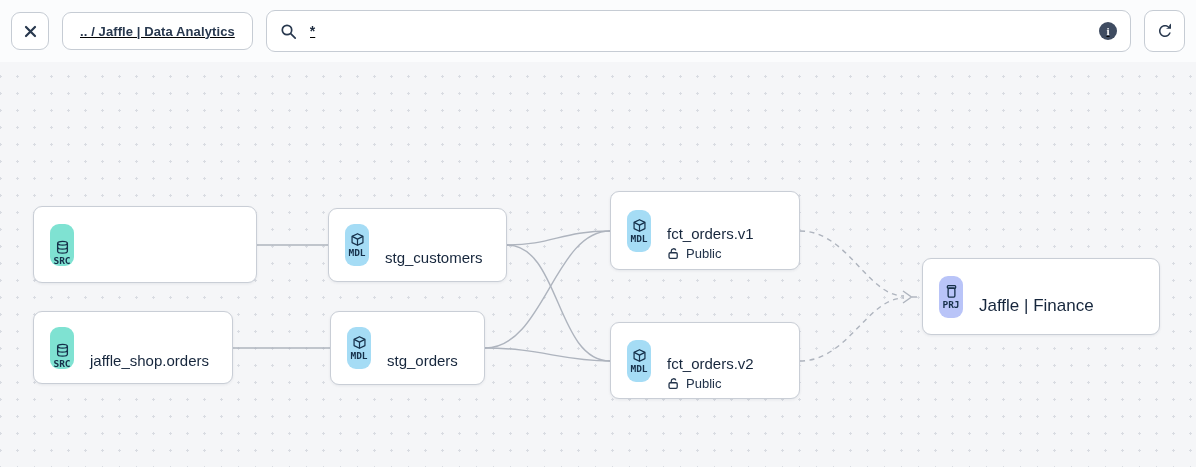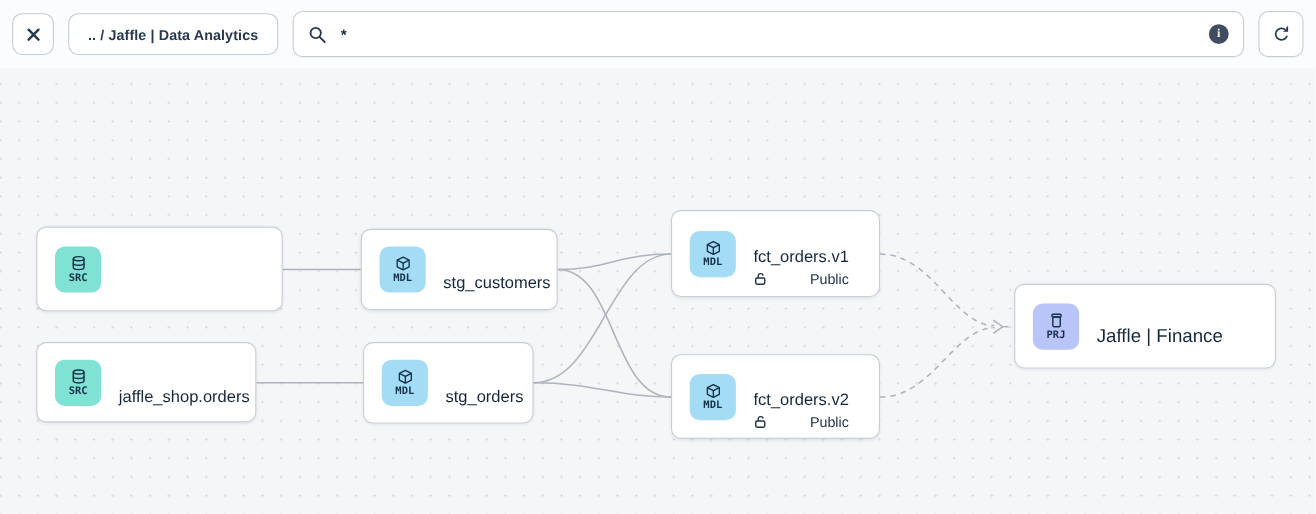--- a/index.html
+++ b/index.html
@@ -5,21 +5,21 @@
   html,body{margin:0;padding:0;}
   body{
     width:1196px;height:467px;overflow:hidden;position:relative;
     font-family:"Liberation Sans",sans-serif;background:#fbfcfd;
     --source-badge:#7fe2d2;--model-badge:#a5dcf5;--project-badge:#b9c4f8;
     --edge:#aeb4be;--text:#16263c;--node-border:#c9ced6;--canvas-bg:#f5f6f8;
   }
   
   .topbar{
     position:absolute;top:0;left:0;right:0;height:62px;
-    display:flex;align-items:center;gap:13px;padding:0 11px;box-sizing:border-box;
+    display:flex;align-items:center;gap:13px;padding:0 11px;box-sizing:border-box;text-decoration:underline;
   }
   .btn{
     display:flex;align-items:center;justify-content:center;
     height:38px;background:#fff;border:1px solid #c6ccd4;border-radius:9px;
     color:#28384e;cursor:pointer;box-sizing:border-box;flex:none;
   }
   .btn.square{width:38px;padding:0;}
   .btn.crumb{padding:0 17px;font-size:13px;font-weight:600;letter-spacing:.1px;}
   .btn.refresh{width:41px;height:42px;}
   .search{
@@ -45,30 +45,30 @@
   .edges{position:absolute;top:0;left:0;}
   .edge{fill:none;stroke:var(--edge);stroke-width:1.4;}
   .edge.dashed{stroke-dasharray:5 4.5;}
   
   .node{
     position:absolute;background:#fff;border:1px solid var(--node-border);border-radius:9px;
     display:flex;align-items:center;gap:16px;padding:0 16px;box-sizing:border-box;
     box-shadow:0 1px 3px rgba(20,35,60,.07);cursor:pointer;
   }
   .badge{
-    width:42px;height:42px;border-radius:9px;flex:none;color:#16304a;
+    width:24px;height:42px;border-radius:9px;flex:none;color:#16304a;
     display:flex;flex-direction:column;align-items:center;justify-content:center;gap:1px;
   }
-  .badge.src{background:var(--source-badge);}
+  .badge.src{background:var(--source-badge);justify-content:flex-end;}
   .badge.mdl{background:var(--model-badge);}
   .badge.prj{background:var(--project-badge);}
   .badge-label{font-family:"DejaVu Sans Mono",monospace;font-size:9.5px;font-weight:700;line-height:1;}
   .node-label{font-size:15px;font-weight:500;color:var(--text);white-space:nowrap;margin-top:25px;}
   .node-text{display:flex;flex-direction:column;justify-content:center;}
-  .node-access{display:flex;align-items:center;gap:6px;font-size:13px;color:#22334a;margin-top:4px;justify-content:space-between;}
+  .node-access{display:flex;align-items:center;gap:6px;font-size:13px;color:#22334a;margin-top:4px;}
   .prj-title{font-size:13px;font-weight:600;color:#1b2a40;white-space:nowrap;}
   .prj-label{font-size:17px;color:var(--text);margin-top:18px;white-space:nowrap;}
 </style>
 </head>
 <body style="--source-badge: #7fe2d2; --model-badge: #a5dcf5; --project-badge: #b9c4f8; --edge: #aeb4be; --text: #16263c; --node-border: #c9ced6; --canvas-bg: #f5f6f8;">
 
 <div class="app">
 
   <div class="topbar">
     <button class="btn square">

